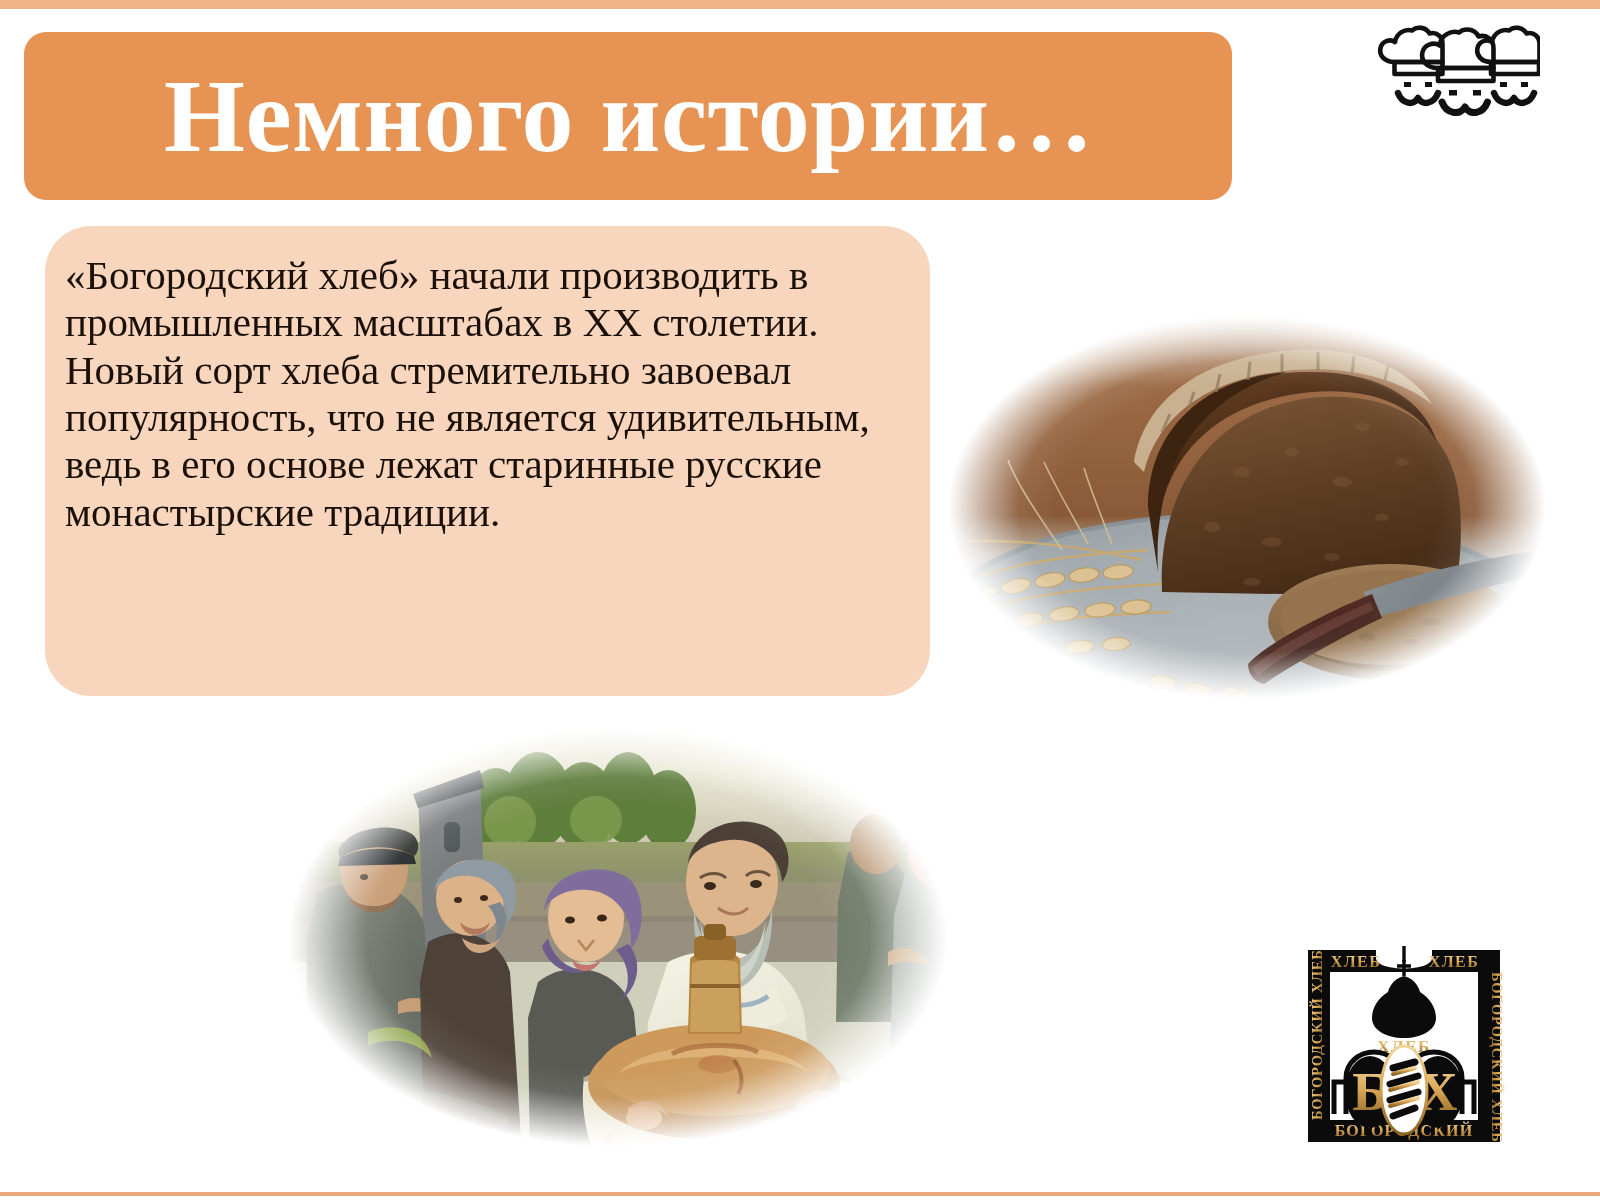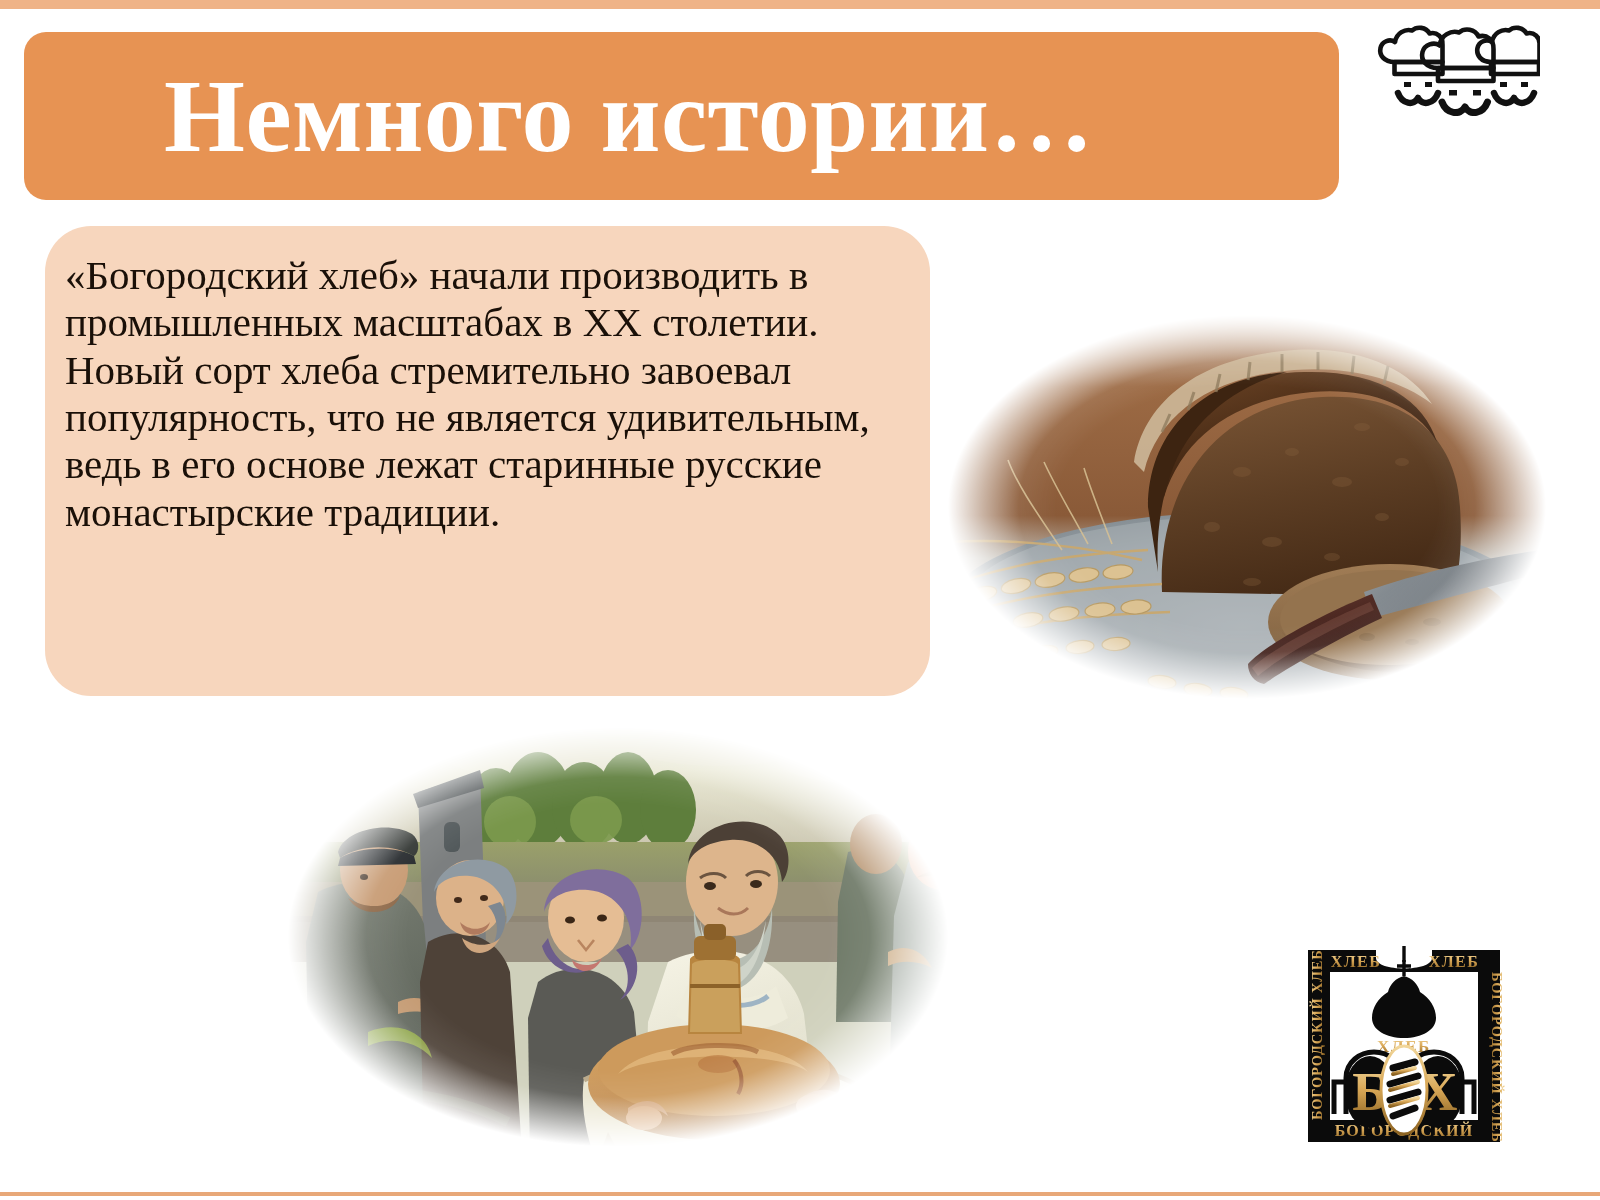--- a/index.html
+++ b/index.html
@@ -28,21 +28,21 @@
     position: absolute;
     left: 0; top: 1192px;
     width: 1600px; height: 4px;
     background: #E8A878;
   }
 
   
   .title-plate {
     position: absolute;
     left: 24px; top: 32px;
-    width: 1315px; height: 168px;
+    width: 1208px; height: 168px;
     background: #E79353;
     border-radius: 22px;
     box-shadow: 0 0 22px 10px rgba(255,255,255,0.0);
     display: flex;
     align-items: center;
   }
   .title-plate::after{
     content:"";
     position:absolute;
     left:-6px; top:-6px; right:-6px; bottom:-6px;

